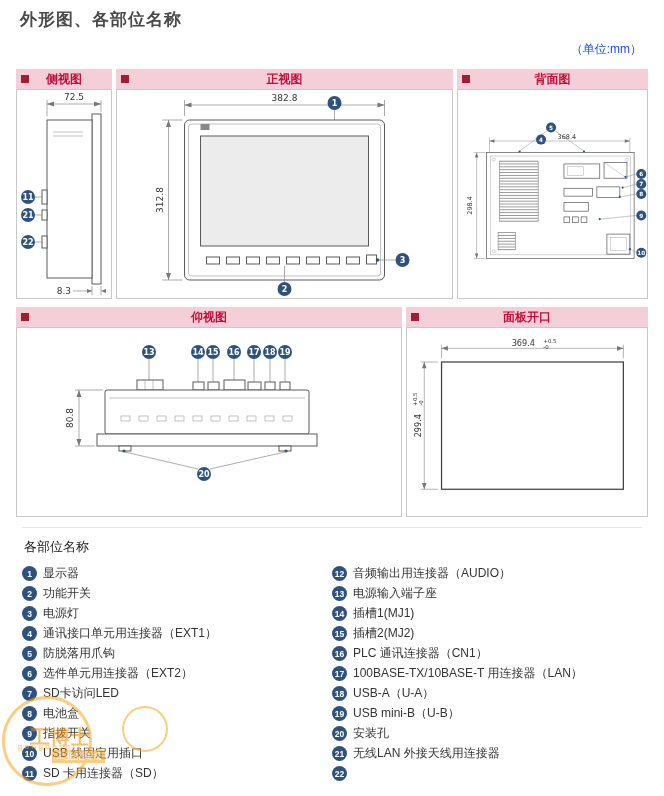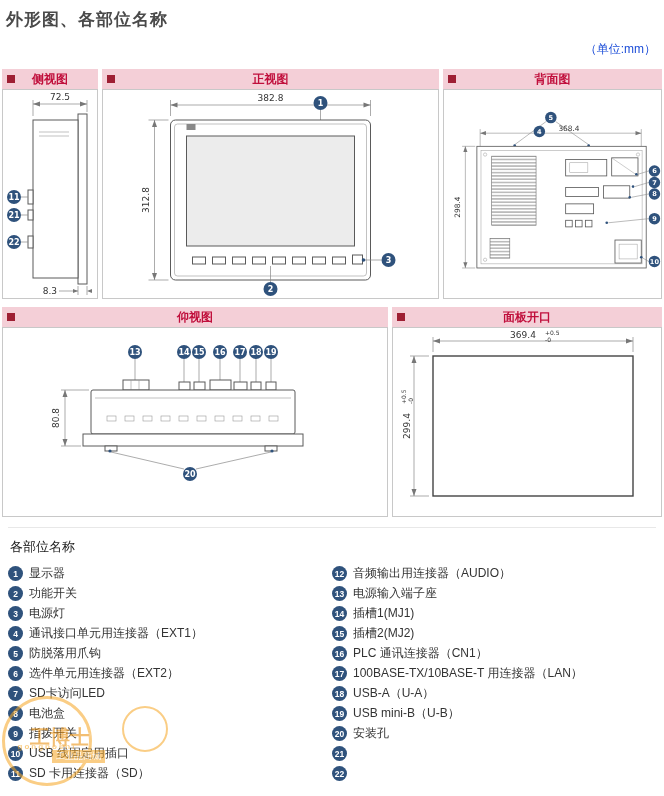--- a/index.html
+++ b/index.html
@@ -1,19 +1,19 @@
 <!DOCTYPE html>
 <html><head>
 <meta charset="utf-8">
 <style>
   *{box-sizing:border-box;margin:0;padding:0}
   html,body{background:#fff}
   body{width:664px;height:796px;position:relative;overflow:hidden;
        font-family:"Liberation Sans","DejaVu Sans",sans-serif;color:#333}
-  .page{padding:6px 2px 0}
+  .page{padding:6px 16px 0}
   h1{font-size:17px;font-weight:bold;color:#4a4a4a;margin:2px 4px 4px;letter-spacing:1px}
   .unit-note{text-align:right;font-size:12px;color:#1d4ed8;margin:10px 6px 11px}
   .row{display:flex;gap:4px;margin-bottom:8px}
   .cell{display:flex;flex-direction:column}
   .cell.side{width:96px}
   .cell.front{width:337px}
   .cell.rear{flex:1}
   .cell.bottomv{width:386px}
   .cell.cutout{flex:1}
   .viewbar{height:20px;background:#f4cfd7;color:#c00f3c;font-size:12px;font-weight:bold;
@@ -471,20 +471,21 @@
         <li class="part-item">
             <span class="badge">19</span>
             <span class="plabel">USB mini-B（U-B）</span>
           </li>
         <li class="part-item">
             <span class="badge">20</span>
             <span class="plabel">安装孔</span>
           </li>
         <li class="part-item">
             <span class="badge">21</span>
+            <span class="plabel">无线LAN 外接天线用连接器</span>
           </li>
         <li class="part-item">
             <span class="badge">22</span>
           </li>
       </ul>
     </div>
   </section>
 </div>
 
 <div class="watermark">

